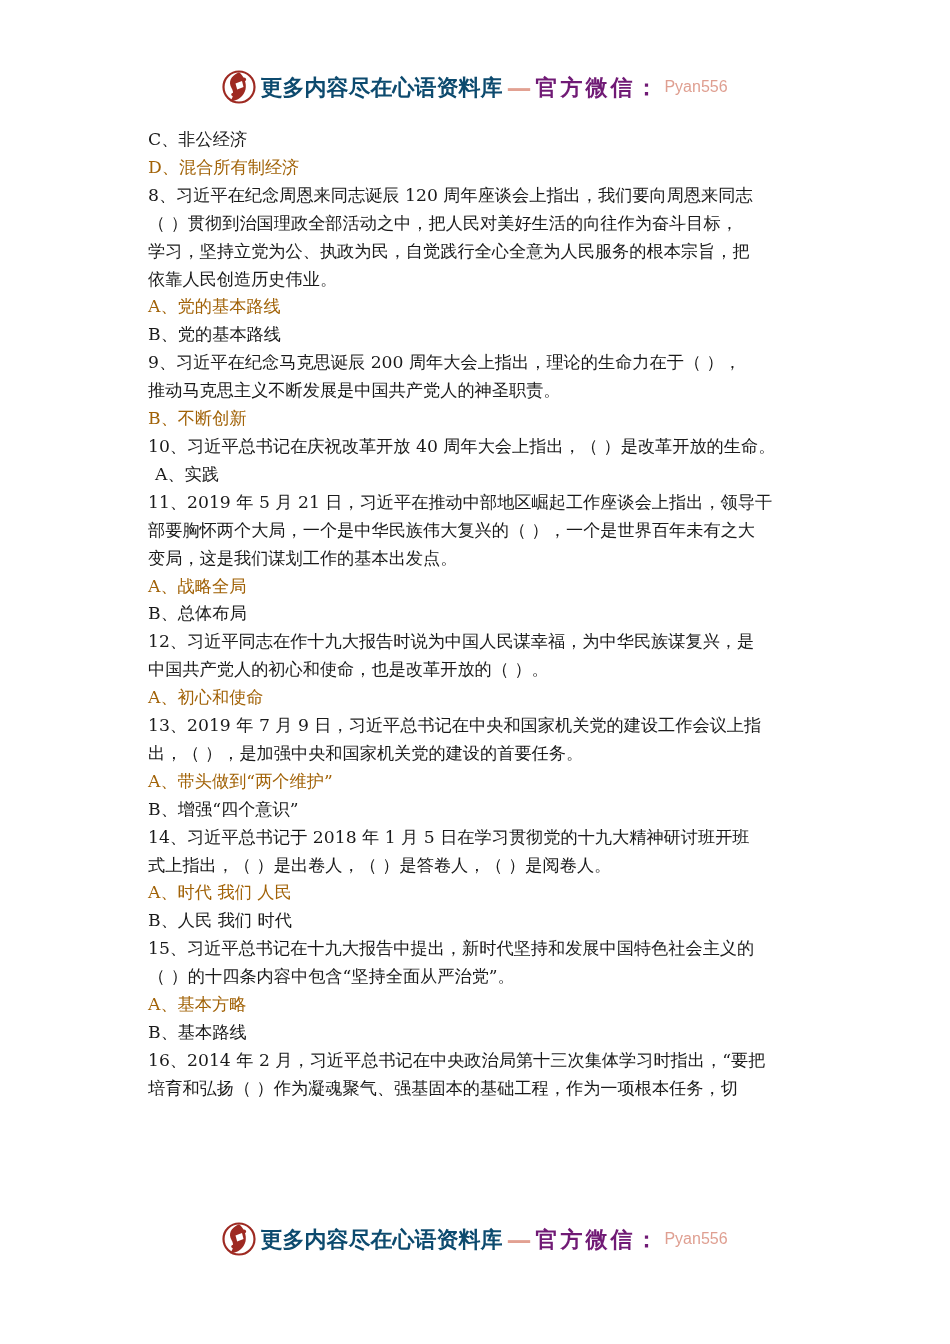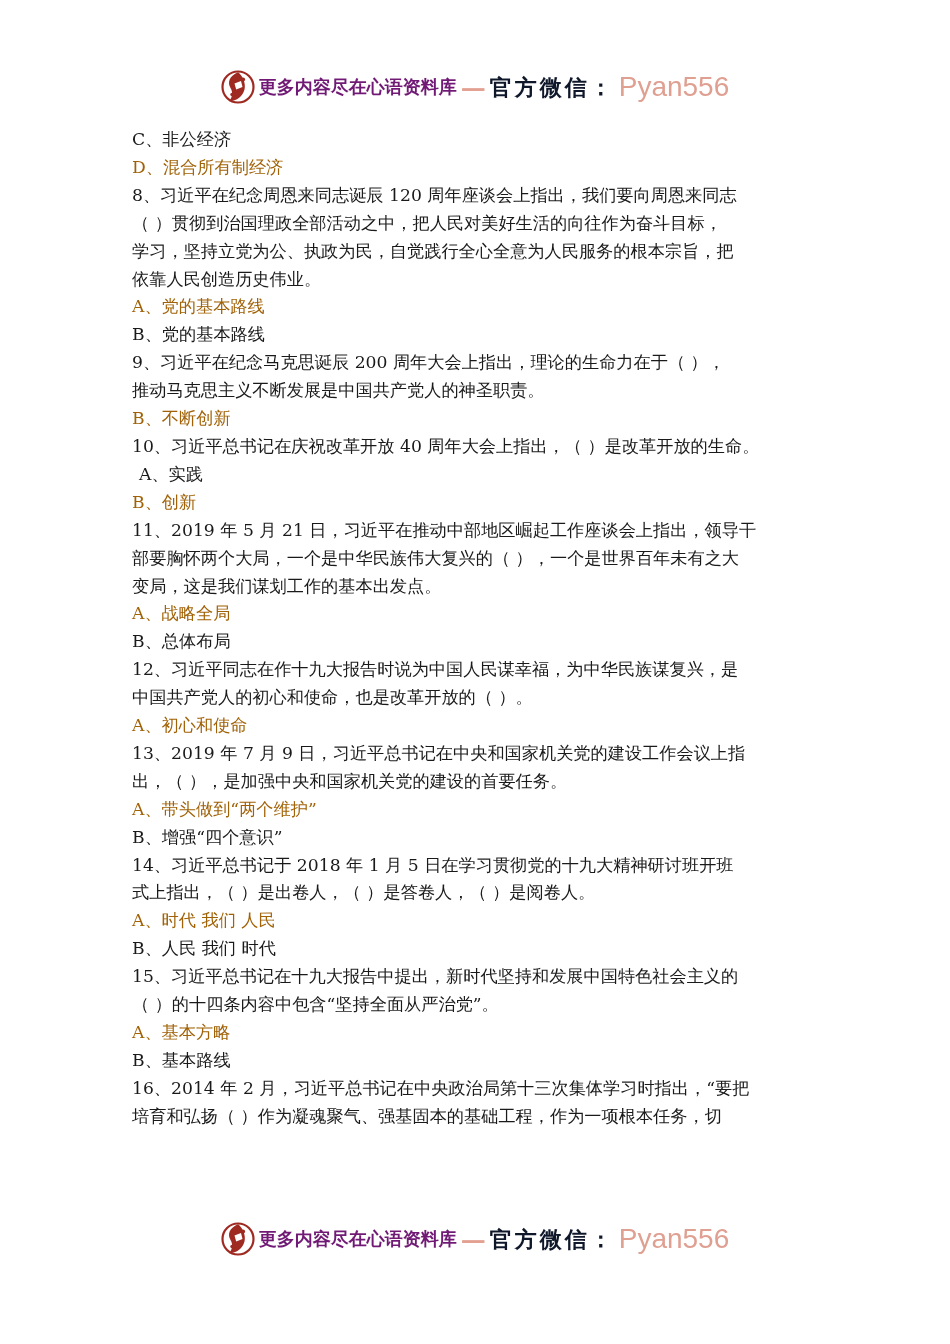--- a/index.html
+++ b/index.html
@@ -34,64 +34,65 @@
     width: 34px;
     height: 34px;
     flex: 0 0 34px;
     position: relative;
     display: inline-block;
   }
   .wm-logo svg { display: block; }
 
   .wm-text-cn {
     font-family: "DejaVu Serif", "Liberation Serif", serif;
-    font-size: 18px;
+    font-size: 22px;
     font-weight: 700;
     letter-spacing: 0px;
     line-height: 1;
-    color: #701a75;
+    color: #0c4a6e;
   }
   .wm-dash {
     font-family: "DejaVu Serif", "Liberation Serif", serif;
     font-size: 25px;
     font-weight: 700;
     color: #e2a192;
     line-height: 1;
   }
   .wm-text-cn2 {
     font-family: "DejaVu Serif", "Liberation Serif", serif;
     font-size: 22px;
     font-weight: 700;
     letter-spacing: 3px;
     line-height: 1;
-    color: #0f172a;
+    color: #701a75;
   }
   .wm-handle {
     font-family: "Liberation Sans", "DejaVu Sans", sans-serif;
-    font-size: 28px;
+    font-size: 16px;
     font-weight: 400;
     letter-spacing: 0px;
     line-height: 1;
     color: #df9f91;
   }
 
   
   .content {
     position: absolute;
     left: 132px;
     top: 126px;
     width: 692px;
   }
   .line {
     font-family: "DejaVu Serif", "Liberation Serif", serif;
     font-size: 17.2px;
     line-height: 27.9px;
     color: #1a1a1a;
     white-space: pre;
     letter-spacing: 0px;
+    margin-left: 16px;
   }
   .line.red {
     color: #a16207;
   }
   .line.indent {
     padding-left: 7px;
   }
 </style>
 </head>
 <body>
@@ -121,21 +122,20 @@
       <div class="line">（ ）贯彻到治国理政全部活动之中，把人民对美好生活的向往作为奋斗目标，</div>
       <div class="line">学习，坚持立党为公、执政为民，自觉践行全心全意为人民服务的根本宗旨，把</div>
       <div class="line">依靠人民创造历史伟业。</div>
       <div class="line red">A、党的基本路线</div>
       <div class="line">B、党的基本路线</div>
       <div class="line">9、习近平在纪念马克思诞辰 200 周年大会上指出，理论的生命力在于（ ），</div>
       <div class="line">推动马克思主义不断发展是中国共产党人的神圣职责。</div>
       <div class="line red">B、不断创新</div>
       <div class="line">10、习近平总书记在庆祝改革开放 40 周年大会上指出，（ ）是改革开放的生命。</div>
       <div class="line indent">A、实践</div>
-      <div class="line red">B、创新</div>
       <div class="line">11、2019 年 5 月 21 日，习近平在推动中部地区崛起工作座谈会上指出，领导干</div>
       <div class="line">部要胸怀两个大局，一个是中华民族伟大复兴的（ ），一个是世界百年未有之大</div>
       <div class="line">变局，这是我们谋划工作的基本出发点。</div>
       <div class="line red">A、战略全局</div>
       <div class="line">B、总体布局</div>
       <div class="line">12、习近平同志在作十九大报告时说为中国人民谋幸福，为中华民族谋复兴，是</div>
       <div class="line">中国共产党人的初心和使命，也是改革开放的（ ）。</div>
       <div class="line red">A、初心和使命</div>
       <div class="line">13、2019 年 7 月 9 日，习近平总书记在中央和国家机关党的建设工作会议上指</div>
       <div class="line">出，（ ），是加强中央和国家机关党的建设的首要任务。</div>

